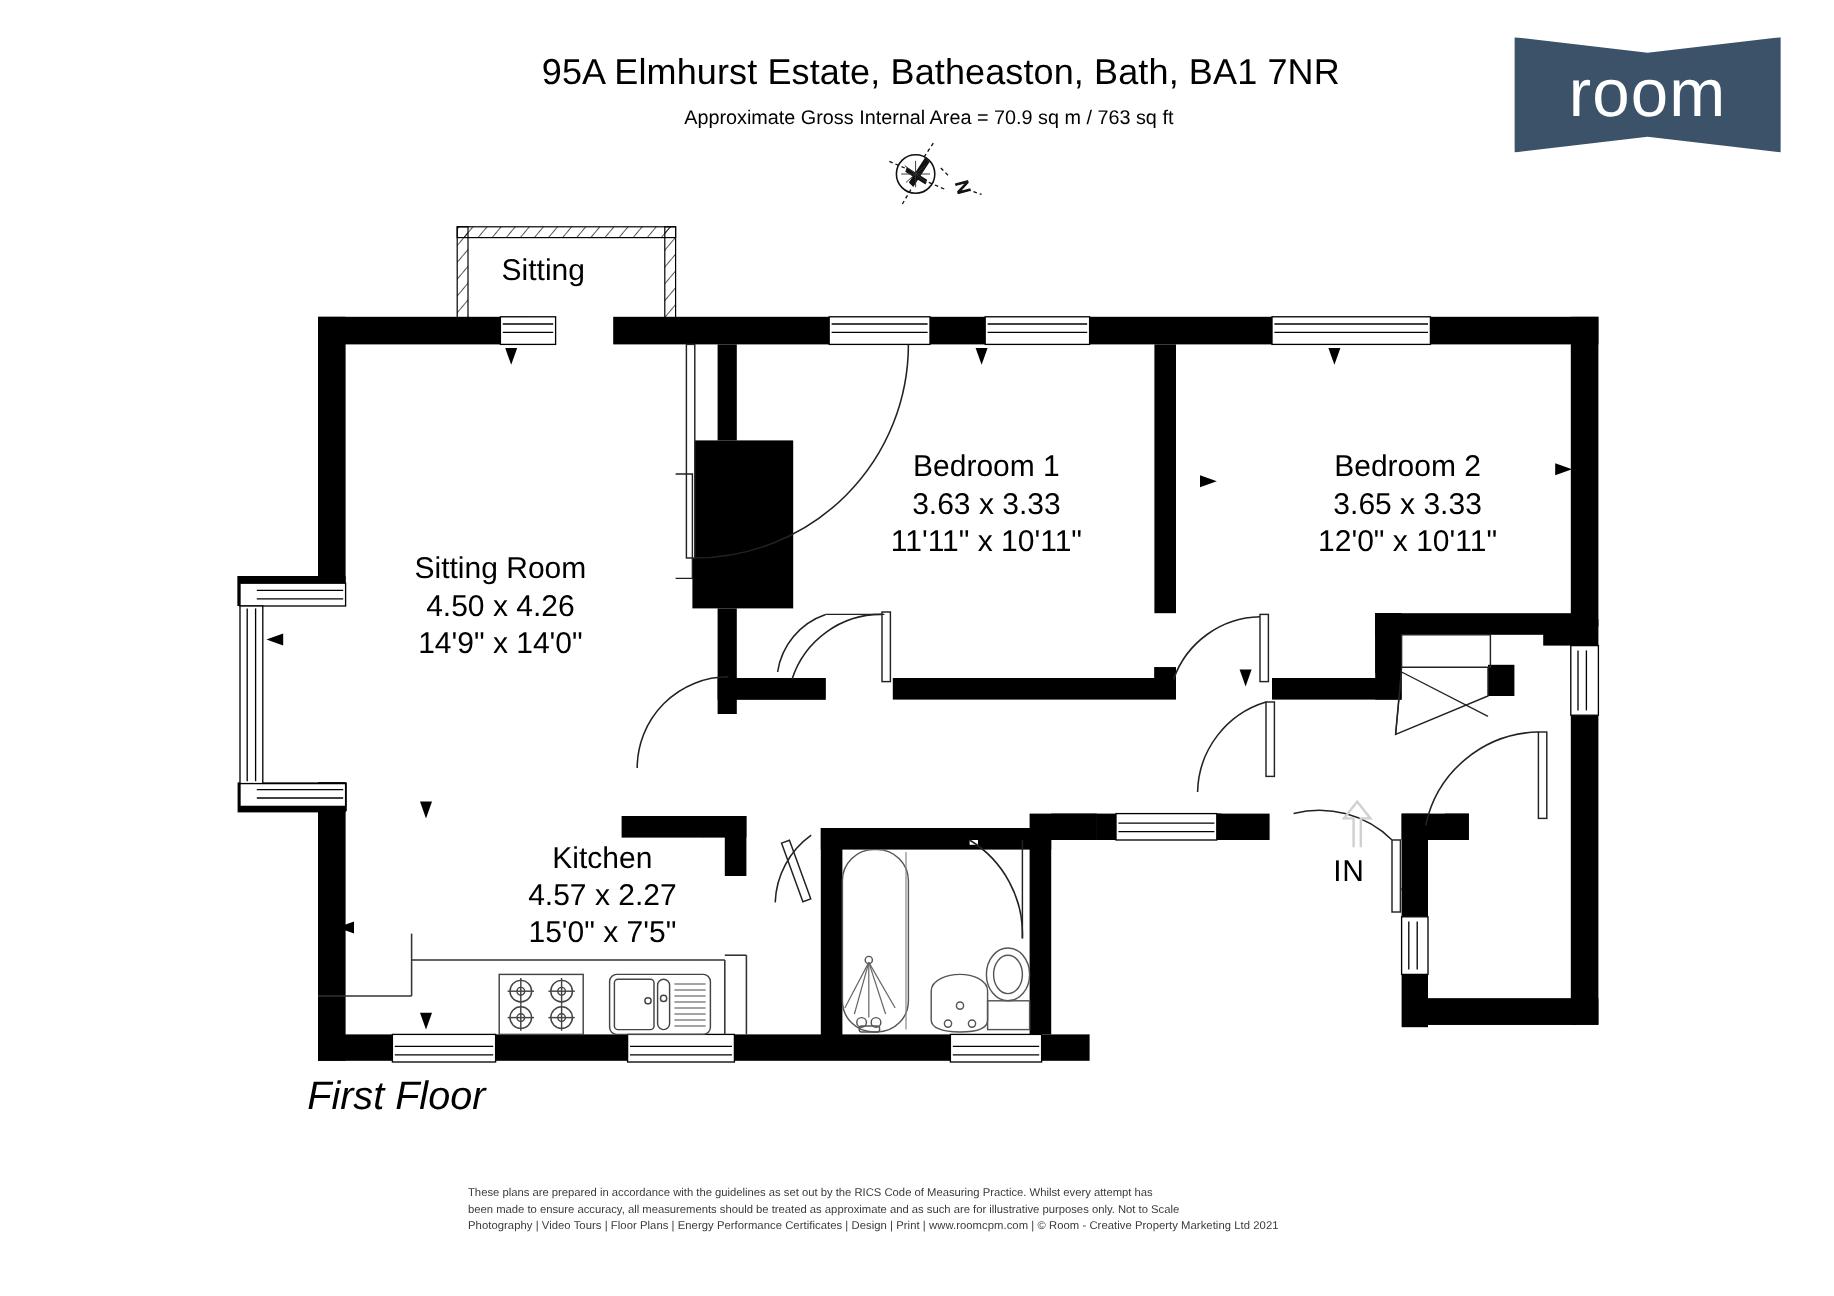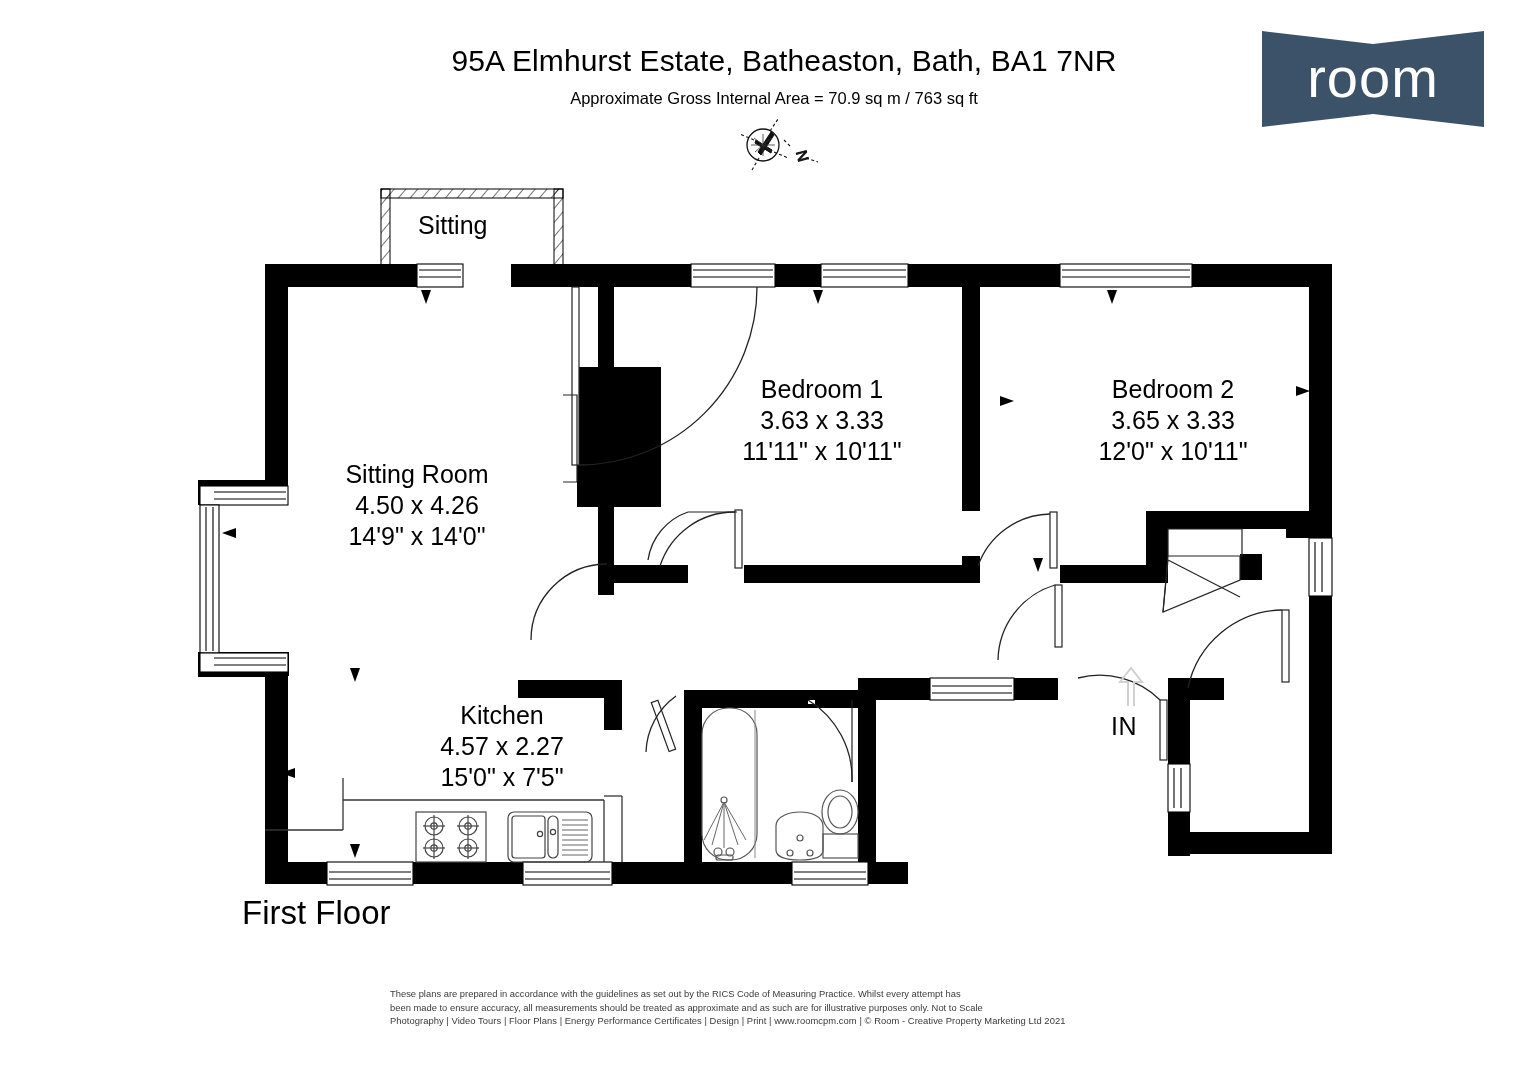--- a/index.html
+++ b/index.html
@@ -92,22 +92,23 @@
 
   #label-in {
     position: absolute;
     left: 1111px; top: 712px;
     font-size: 25px;
     letter-spacing: 0.5px;
   }
 
   #floor-name {
     position: absolute;
-    left: 242px; top: 894px;
+    left: 256px; top: 894px;
     font-size: 33px;
+    font-style: italic;
   }
 
   
   #footer {
     position: absolute;
     left: 390px; top: 987px;
     width: 752px;
     font-size: 9.4px;
     line-height: 1.45;
     color: #3a3a3a;

